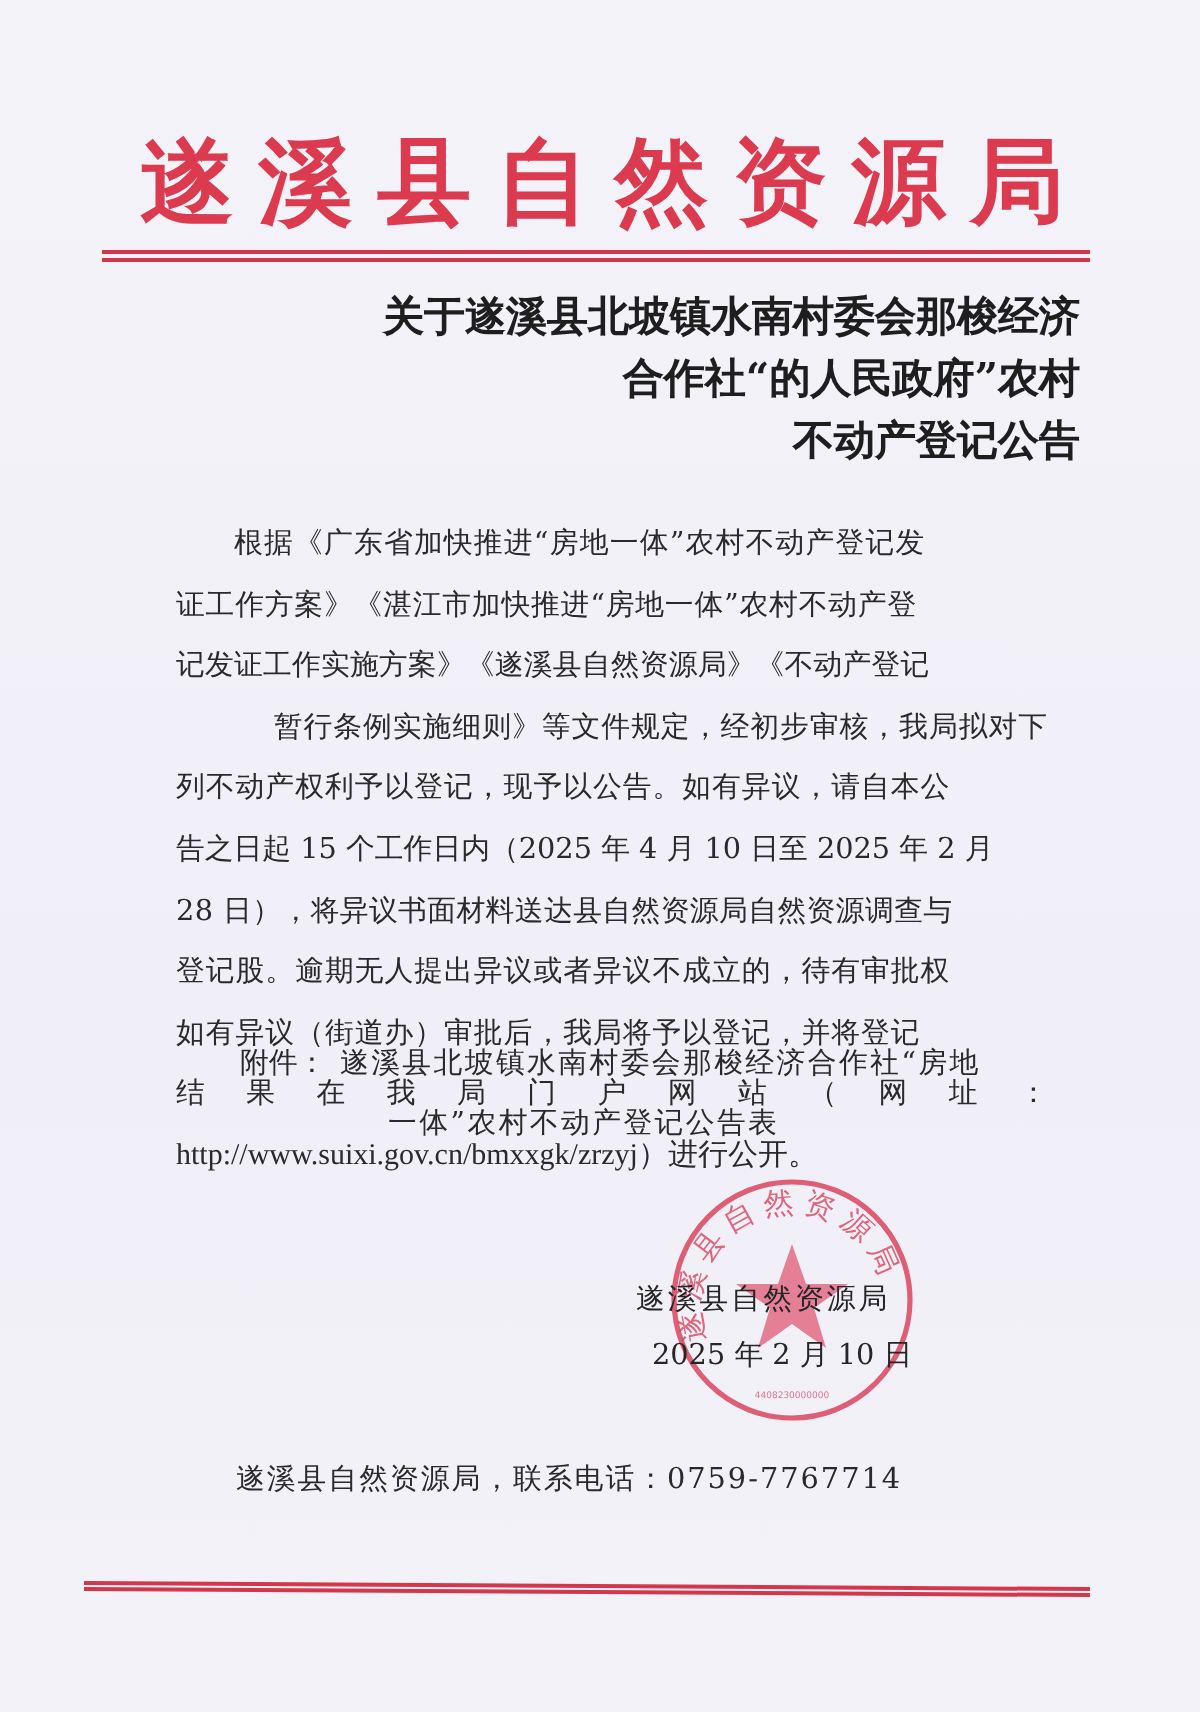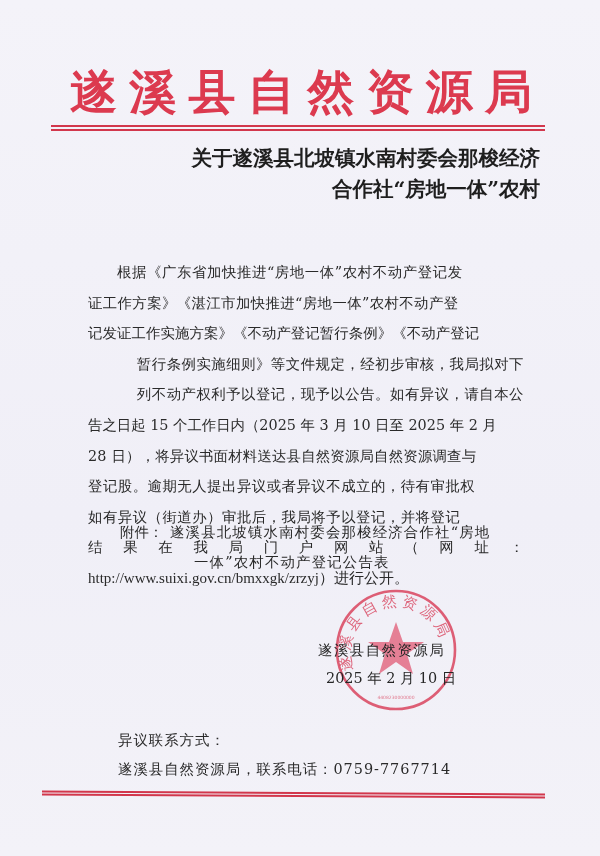--- a/index.html
+++ b/index.html
@@ -99,30 +99,31 @@
     <span>局</span>
   </div>
 
   <div class="rule top">
     <div class="thick"></div>
       <div class="thin"></div>
   </div>
 
   <div class="doc-title">
     <div>关于遂溪县北坡镇水南村委会那梭经济</div>
-    <div>合作社“房地一体”农村</div>
+    <div>合作社“的人民政府”农村</div>
+    <div>不动产登记公告</div>
   </div>
 
   <div class="body-text">
     <div class="line indent" style="letter-spacing:0.6px;">根据《广东省加快推进“房地一体”农村不动产登记发</div>
     <div class="line" style="letter-spacing:0.4px;">证工作方案》《湛江市加快推进“房地一体”农村不动产登</div>
-    <div class="line" style="letter-spacing:0.1px;">记发证工作实施方案》《不动产登记暂行条例》《不动产登记</div>
+    <div class="line" style="letter-spacing:0.1px;">记发证工作实施方案》《遂溪县自然资源局》《不动产登记</div>
     <div class="line" style="letter-spacing:0.5px;text-align:right;">暂行条例实施细则》等文件规定，经初步审核，我局拟对下</div>
-    <div class="line" style="letter-spacing:0.5px;text-align:right;">列不动产权利予以登记，现予以公告。如有异议，请自本公</div>
-    <div class="line" style="letter-spacing:0px;">告之日起 15 个工作日内（2025 年 3 月 10 日至 2025 年 2 月</div>
+    <div class="line" style="letter-spacing:0.5px;">列不动产权利予以登记，现予以公告。如有异议，请自本公</div>
+    <div class="line" style="letter-spacing:0px;">告之日起 15 个工作日内（2025 年 4 月 10 日至 2025 年 2 月</div>
     <div class="line" style="letter-spacing:0.2px;">28 日），将异议书面材料送达县自然资源局自然资源调查与</div>
     <div class="line" style="letter-spacing:0.5px;">登记股。逾期无人提出异议或者异议不成立的，待有审批权</div>
     <div class="line" style="letter-spacing:0.5px;">如有异议（街道办）审批后，我局将予以登记，并将登记</div>
     <div class="line justify">
       <span>结</span>
       <span>果</span>
       <span>在</span>
       <span>我</span>
       <span>局</span>
       <span>门</span>
@@ -159,21 +160,20 @@
     </text>
     <text x="63" y="112" text-anchor="middle" font-family="DejaVu Sans, sans-serif" font-size="4.5" fill="#d9445e" opacity="0.7">4408230000000</text>
   </svg>
 
   <div class="signature">
     <div class="org">遂溪县自然资源局</div>
     <div class="date">2025 年 2 月 10 日</div>
   </div>
 
   <div class="contact">
-    <div>异议联系方式：</div>
     <div>遂溪县自然资源局，联系电话：0759-7767714</div>
   </div>
 
   <div class="rule bottom">
     <div class="thin" style="top:0;height:1.5px;"></div>
       <div class="thick" style="top:3px;height:2px;"></div>
   </div>
 
 </div>
 

